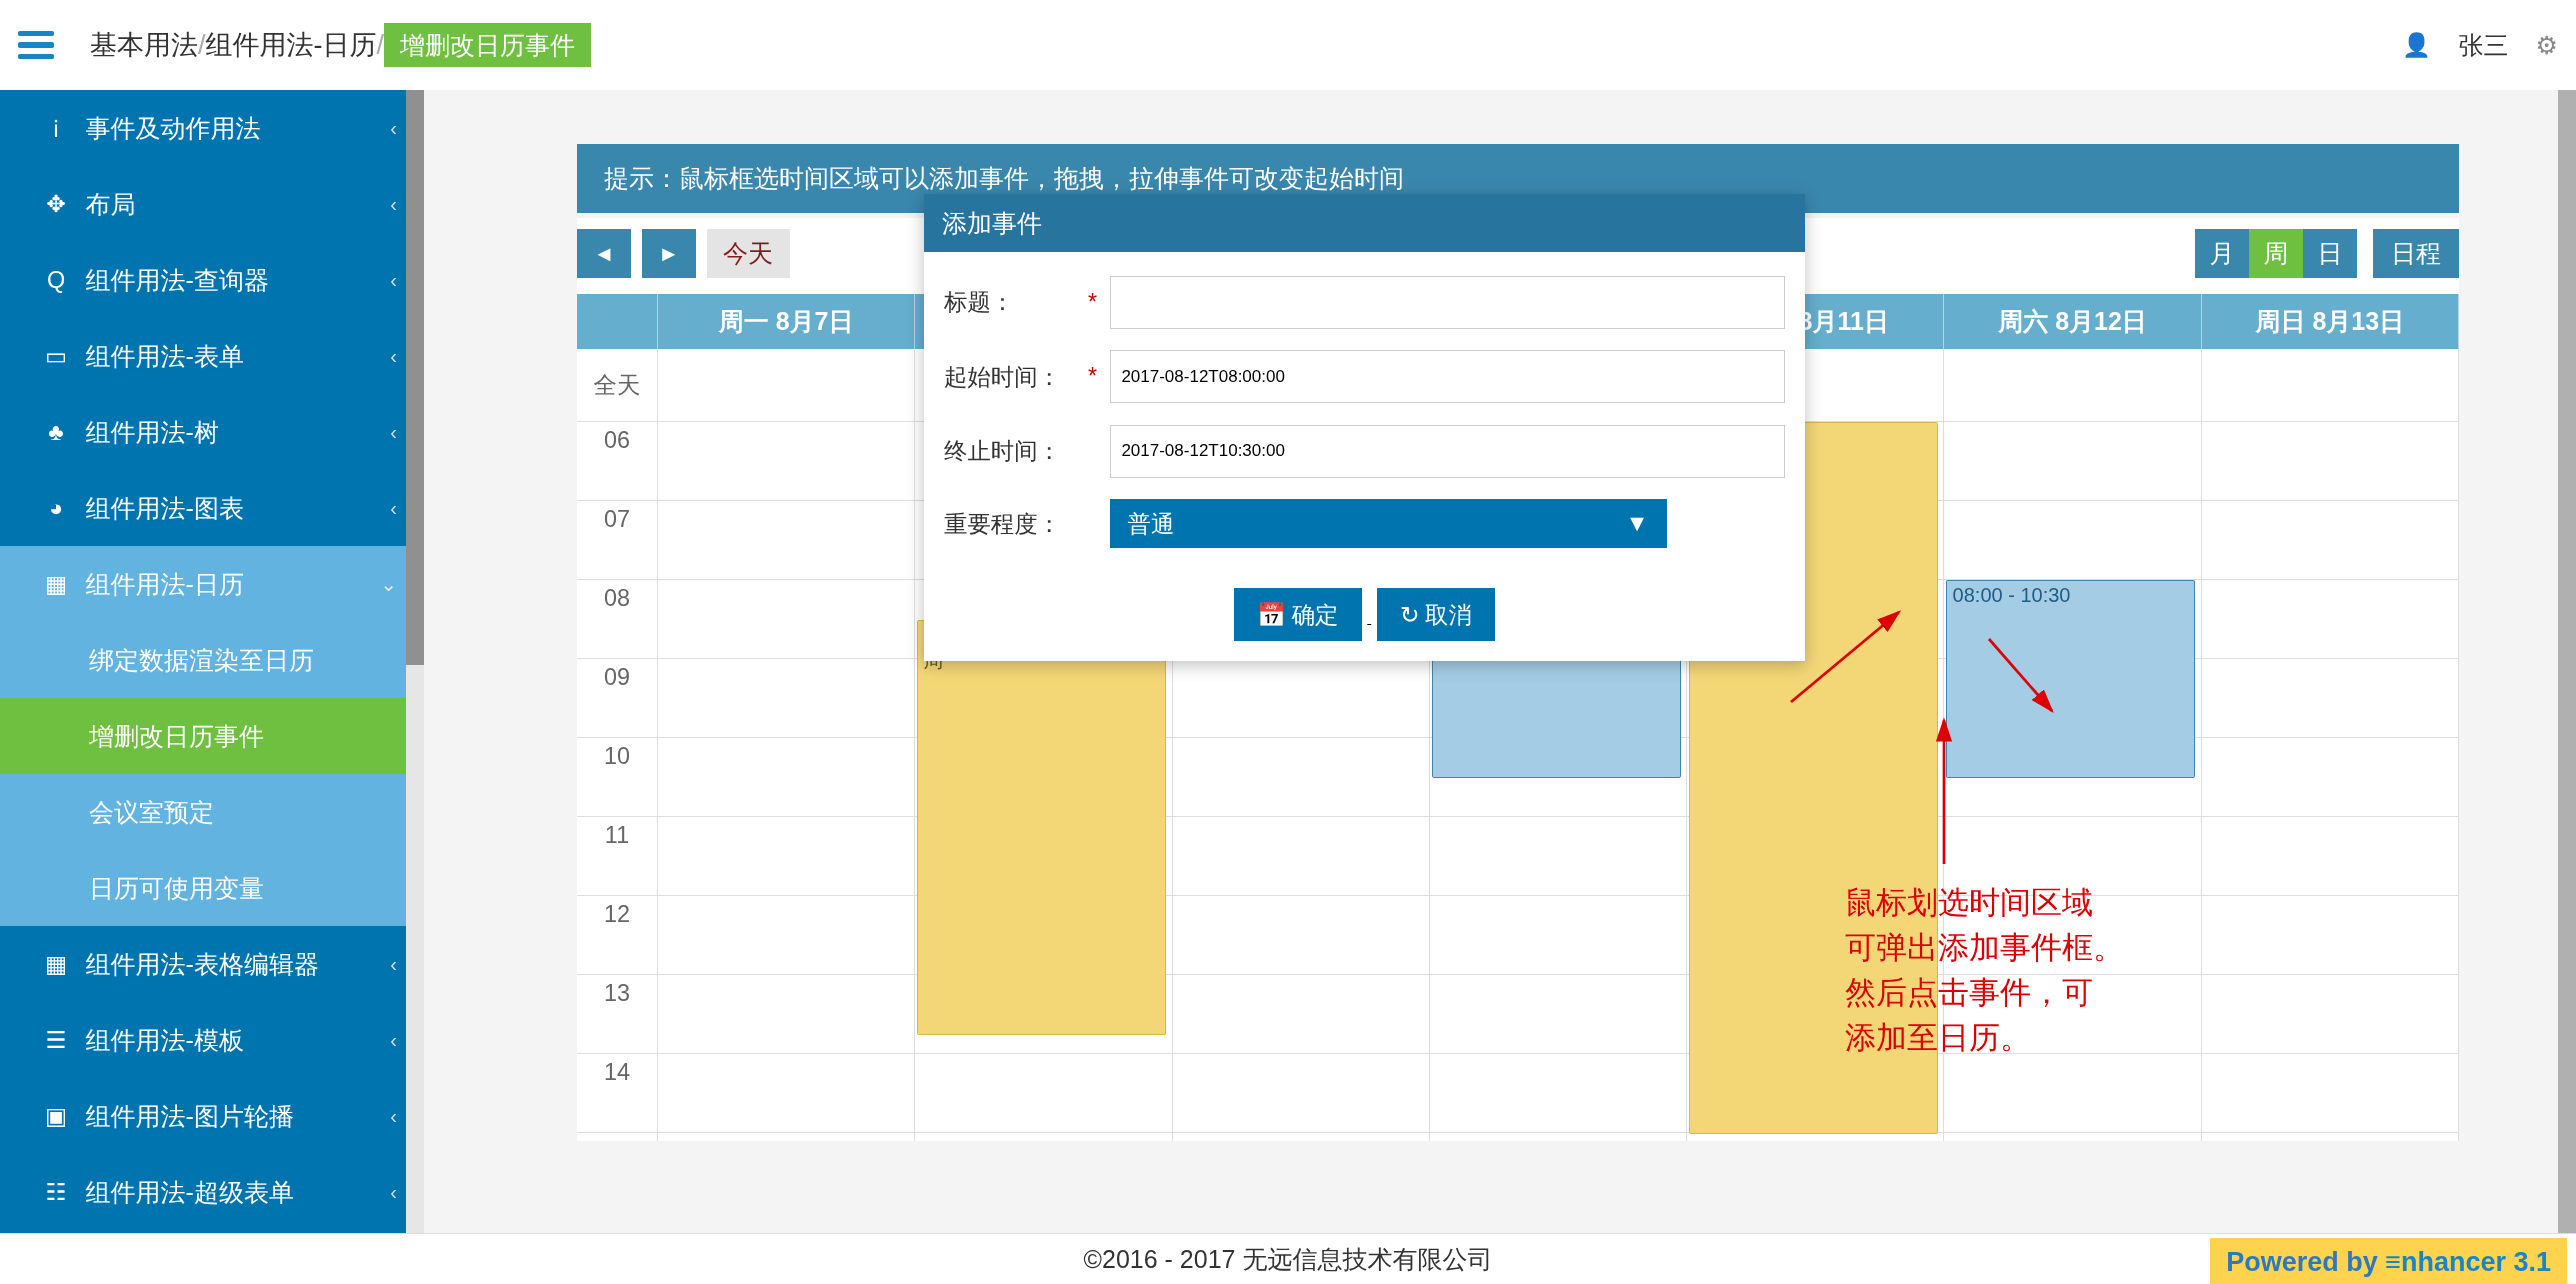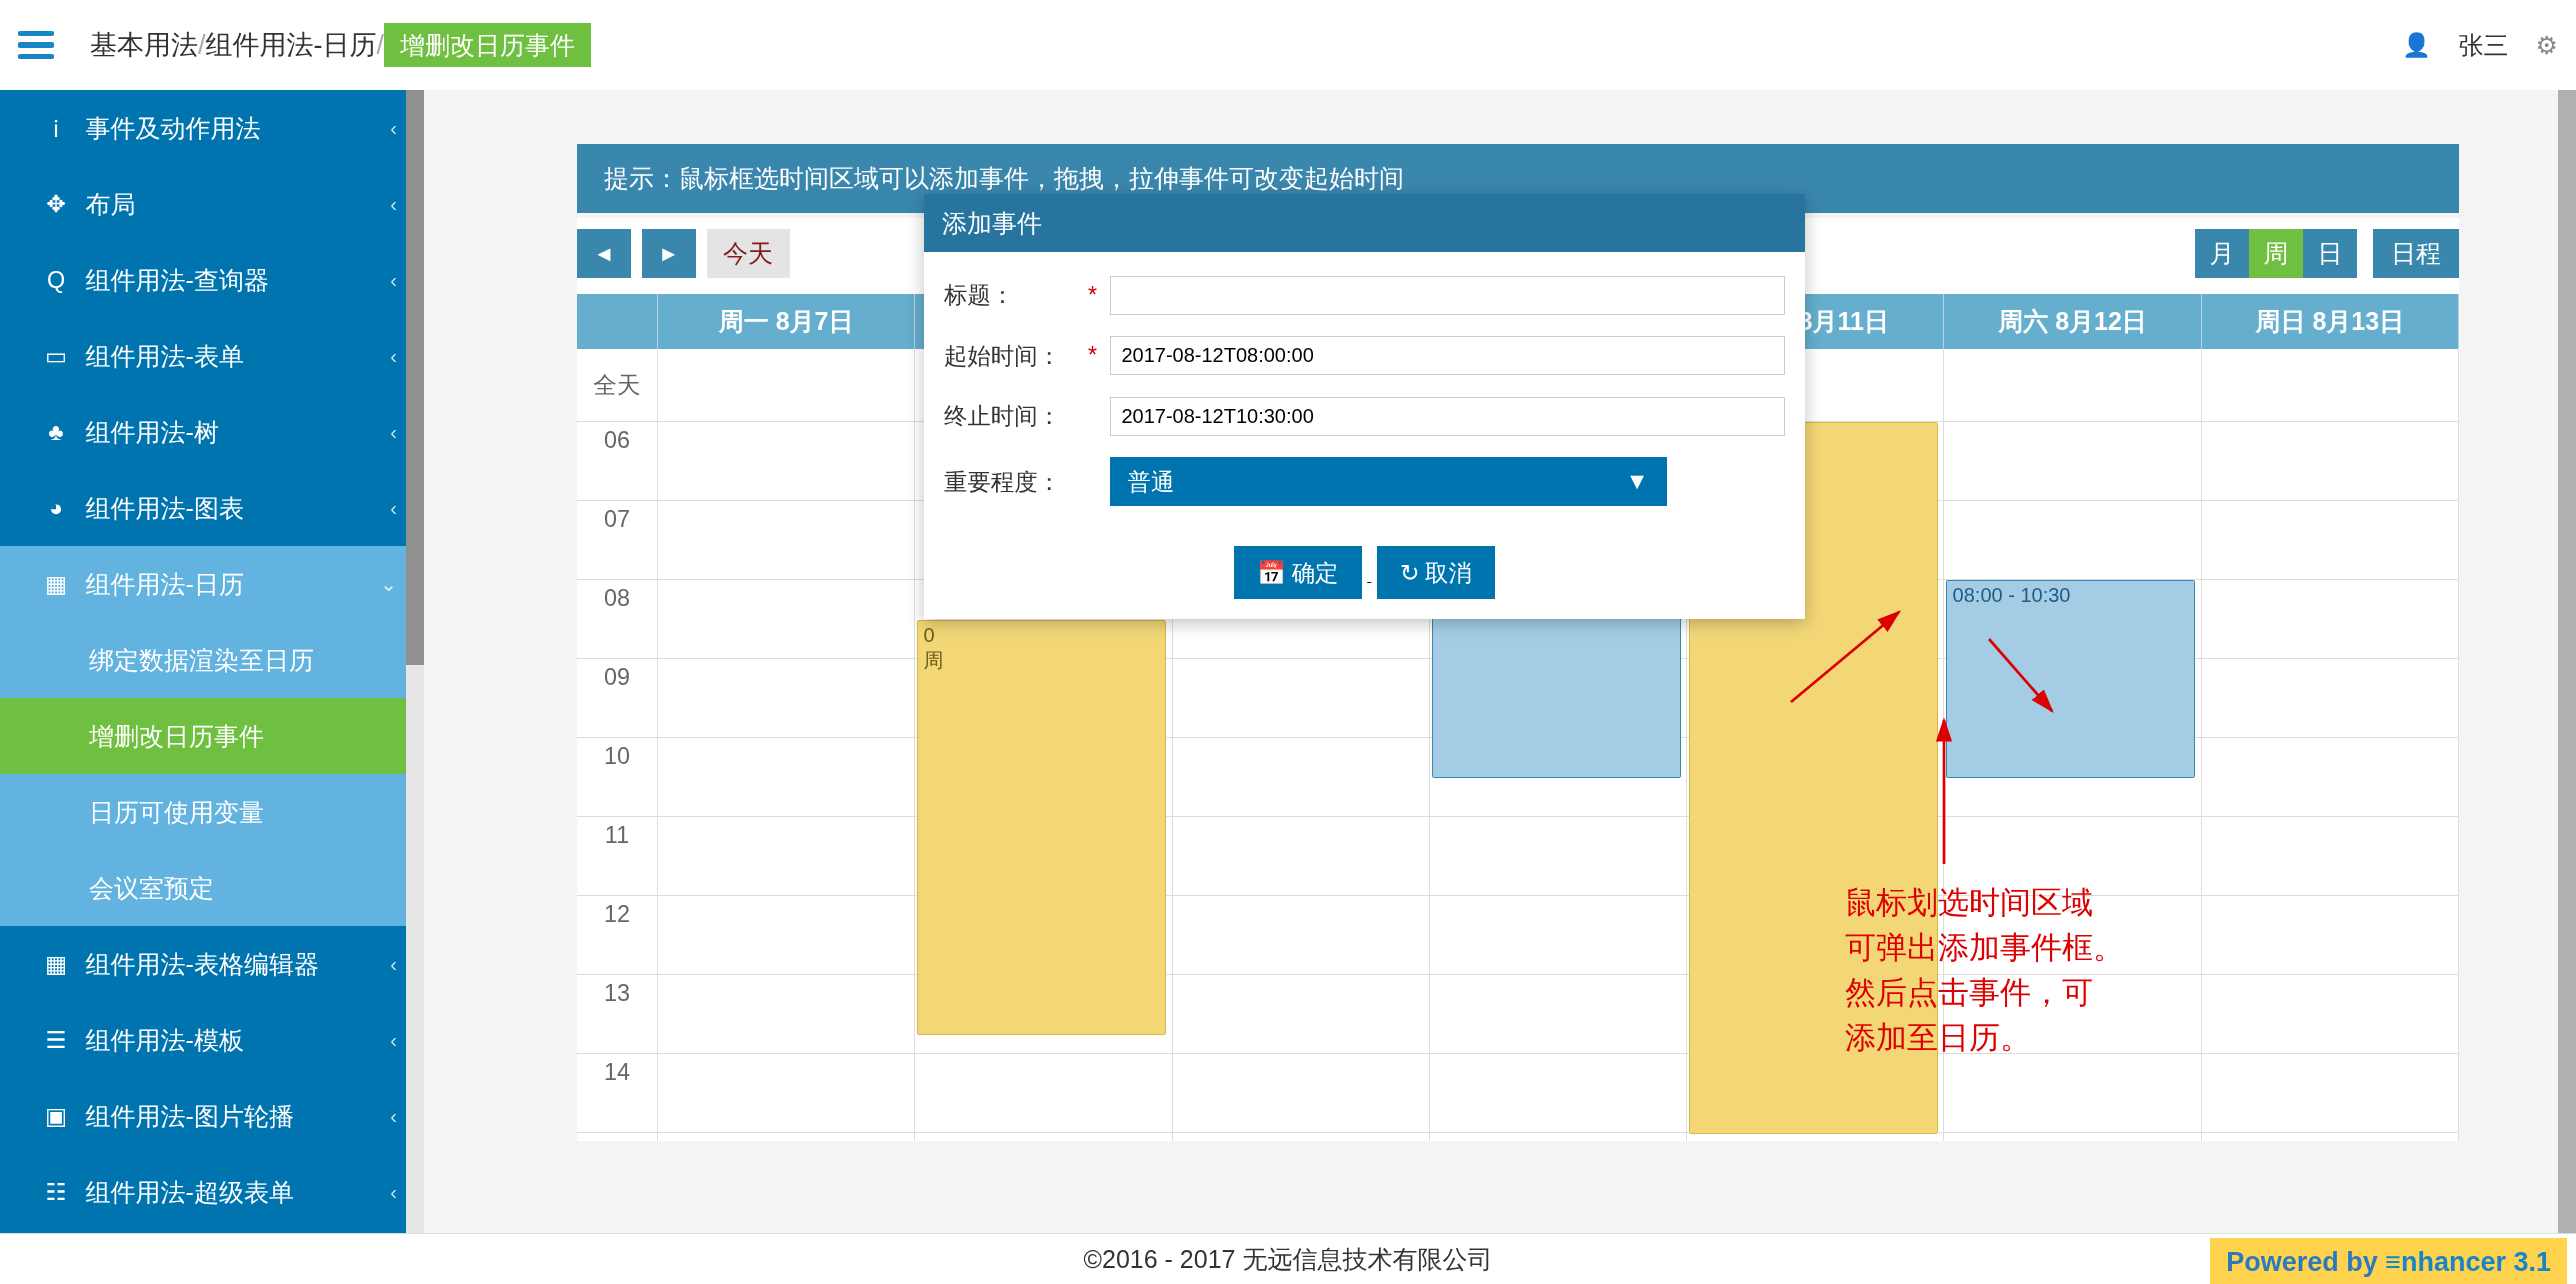--- a/index.html
+++ b/index.html
@@ -66,21 +66,21 @@
 .event.yellow { background: #f3d777; border-color: #d7b942; color: #6b5b1d; }
 .event.blue2 { background: #a4cde5; }
 
 
 .dialog { position: absolute; top: 104px; left: 500px; width: 881px; background: #fff; box-shadow: 0 3.6px 16px rgba(0,0,0,.25); z-index: 100; }
 .dialog-head { background: #27749f; color: #fff; font-size: 25px; padding: 12.6px 18px; }
 .dialog-body { padding: 12.6px 0; }
 .form-row { display: flex; align-items: center; padding: 10.8px 20px; font-size: 23.4px; }
 .form-row label { width: 144px; color: #333; }
 .form-row .req { color: #c00; width: 21.6px; font-size: 23.4px; }
-.form-row input { flex: 1; height: 39px; border: 0.9px solid #ccc; padding: 0 10.8px; font-size: 20px; background: #fff; }
+.form-row input { flex: 1; height: 53px; border: 0.9px solid #ccc; padding: 0 10.8px; font-size: 17px; background: #fff; }
 .form-row .select { flex: 0 0 557px; height: 49px; background: #0074af; color: #fff; display: flex; align-items: center; padding: 0 18px; justify-content: space-between; font-size: 23.4px; cursor: pointer; }
 .dialog-foot { text-align: center; padding: 16px 0 20px; text-decoration: underline; }
 .dlg-btn { background: #0074af; color: #fff; border: none; padding: 10.8px 23.4px; font-size: 23.4px; cursor: pointer; margin: 0 5.4px; }
 .dlg-btn .bicon { margin-right: 5.4px; }
 
 
 .anno-text { position: absolute; font-size: 31px; color: #d00; line-height: 1.45; font-weight: 400; }
 
 
 .footer { position: absolute; bottom: 0; left: 0; right: 0; height: 52px; background: #fff; display: flex; align-items: center; justify-content: center; font-size: 25px; color: #333; border-top: 0.9px solid #ddd; }
@@ -152,24 +152,24 @@
           <span>组件用法-日历</span>
           <span class="chev">⌄</span>
         </div>
         <div class="side-item submenu">
           <span>绑定数据渲染至日历</span>
         </div>
         <div class="side-item submenu active">
           <span>增删改日历事件</span>
         </div>
         <div class="side-item submenu">
+          <span>会议室预定</span>
+        </div>
+        <div class="side-item submenu">
           <span>日历可使用变量</span>
-        </div>
-        <div class="side-item submenu">
-          <span>会议室预定</span>
         </div>
         <div class="side-item">
           <span class="side-icon">▦</span>
           <span>组件用法-表格编辑器</span>
           <span class="chev">‹</span>
         </div>
         <div class="side-item">
           <span class="side-icon">☰</span>
           <span>组件用法-模板</span>
           <span class="chev">‹</span>

